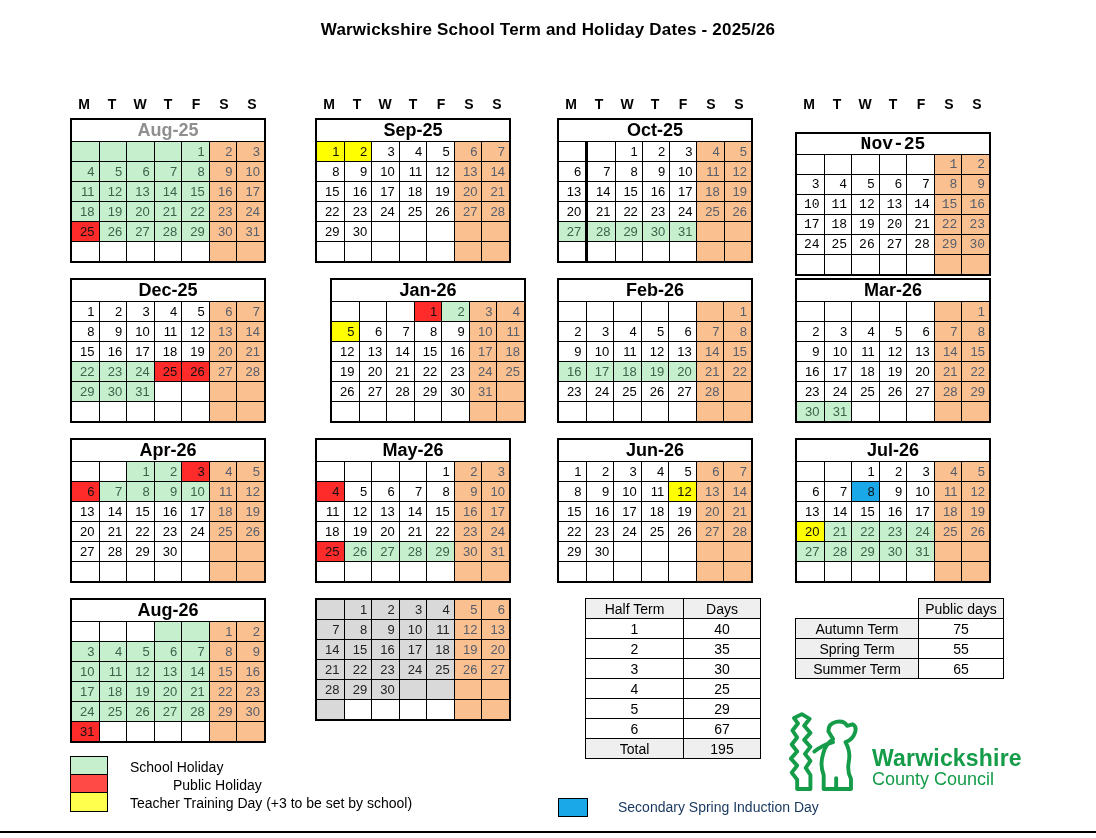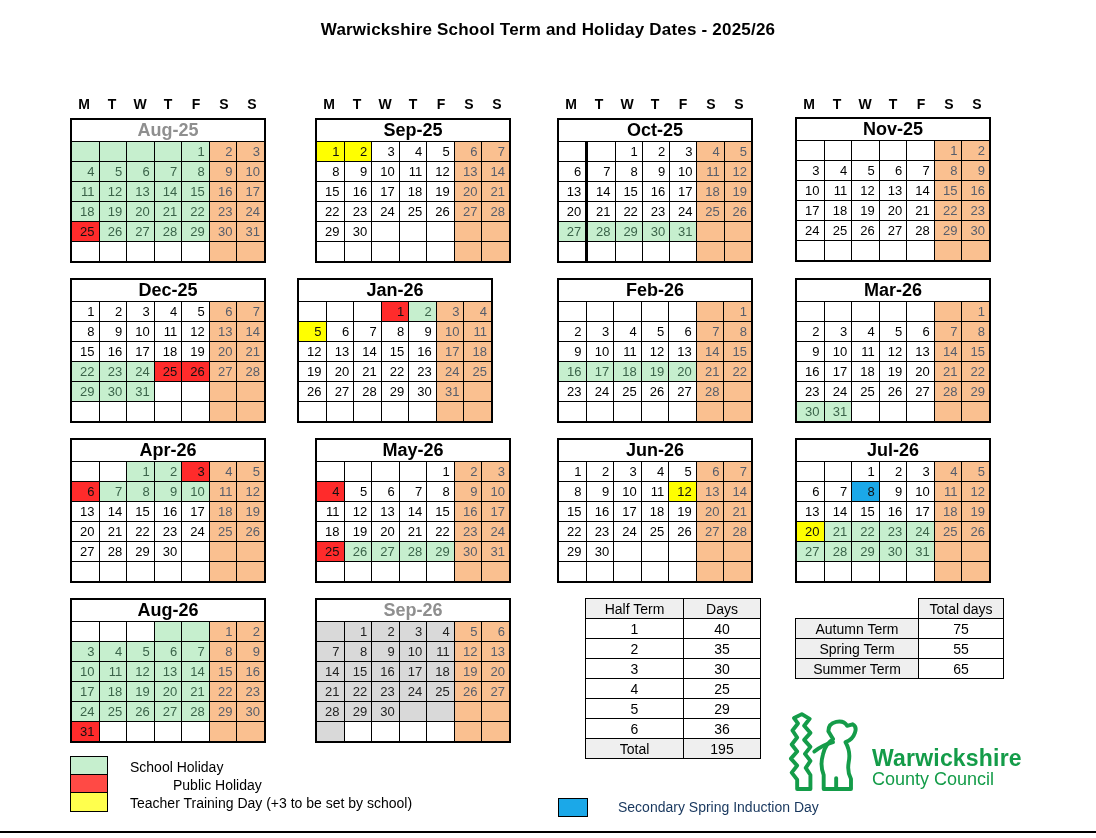--- a/index.html
+++ b/index.html
@@ -282,21 +282,21 @@
     </div>
     <div class="dayletters" style="left: 795px; top: 96px;">
       <span>M</span>
       <span>T</span>
       <span>W</span>
       <span>T</span>
       <span>F</span>
       <span>S</span>
       <span>S</span>
     </div>
-    <div class="month" style="left: 795px; top: 117px;">
+    <div class="month" style="left: 795px; top: 132px; font-family: Liberation Mono, monospace;">
       <table class="cal">
         <tbody>
           <tr>
             <td colspan="7" class="mname">Nov-25</td>
           </tr>
           <tr>
             <td class="c-w"></td>
             <td class="c-w"></td>
             <td class="c-w"></td>
             <td class="c-w"></td>
@@ -408,21 +408,21 @@
             <td class="c-w"></td>
             <td class="c-w"></td>
             <td class="c-w"></td>
             <td class="c-w"></td>
             <td class="c-o"></td>
             <td class="c-o"></td>
           </tr>
         </tbody>
       </table>
     </div>
-    <div class="month" style="left: 297px; top: 278px;">
+    <div class="month" style="left: 330px; top: 278px;">
       <table class="cal">
         <tbody>
           <tr>
             <td colspan="7" class="mname">Jan-26</td>
           </tr>
           <tr>
             <td class="c-w"></td>
             <td class="c-w"></td>
             <td class="c-w"></td>
             <td class="c-r">1</td>
@@ -916,23 +916,20 @@
             <td class="c-o"></td>
             <td class="c-o"></td>
           </tr>
         </tbody>
       </table>
     </div>
     <div class="month" style="left: 315px; top: 598px;">
       <table class="cal">
         <tbody>
           <tr>
-            <td colspan="7" class="mname muted">Sep-26</td>
-          </tr>
-          <tr>
             <td class="c-x"></td>
             <td class="c-x">1</td>
             <td class="c-x">2</td>
             <td class="c-x">3</td>
             <td class="c-x">4</td>
             <td class="c-o">5</td>
             <td class="c-o">6</td>
           </tr>
           <tr>
             <td class="c-x">7</td>
@@ -1005,33 +1002,33 @@
       <tr>
         <td>4</td>
         <td>25</td>
       </tr>
       <tr>
         <td>5</td>
         <td>29</td>
       </tr>
       <tr>
         <td>6</td>
-        <td>36</td>
+        <td>67</td>
       </tr>
       <tr>
         <td class="hdr">Total</td>
         <td class="hdr">195</td>
       </tr>
     </tbody>
   </table>
 <table class="sumtable" id="term-totals-table">
     <tbody>
       <tr>
         <td class="blank"></td>
-        <td class="hdr">Total days</td>
+        <td class="hdr">Public days</td>
       </tr>
       <tr>
         <td class="hdr">Autumn Term</td>
         <td>75</td>
       </tr>
       <tr>
         <td class="hdr">Spring Term</td>
         <td>55</td>
       </tr>
       <tr>

